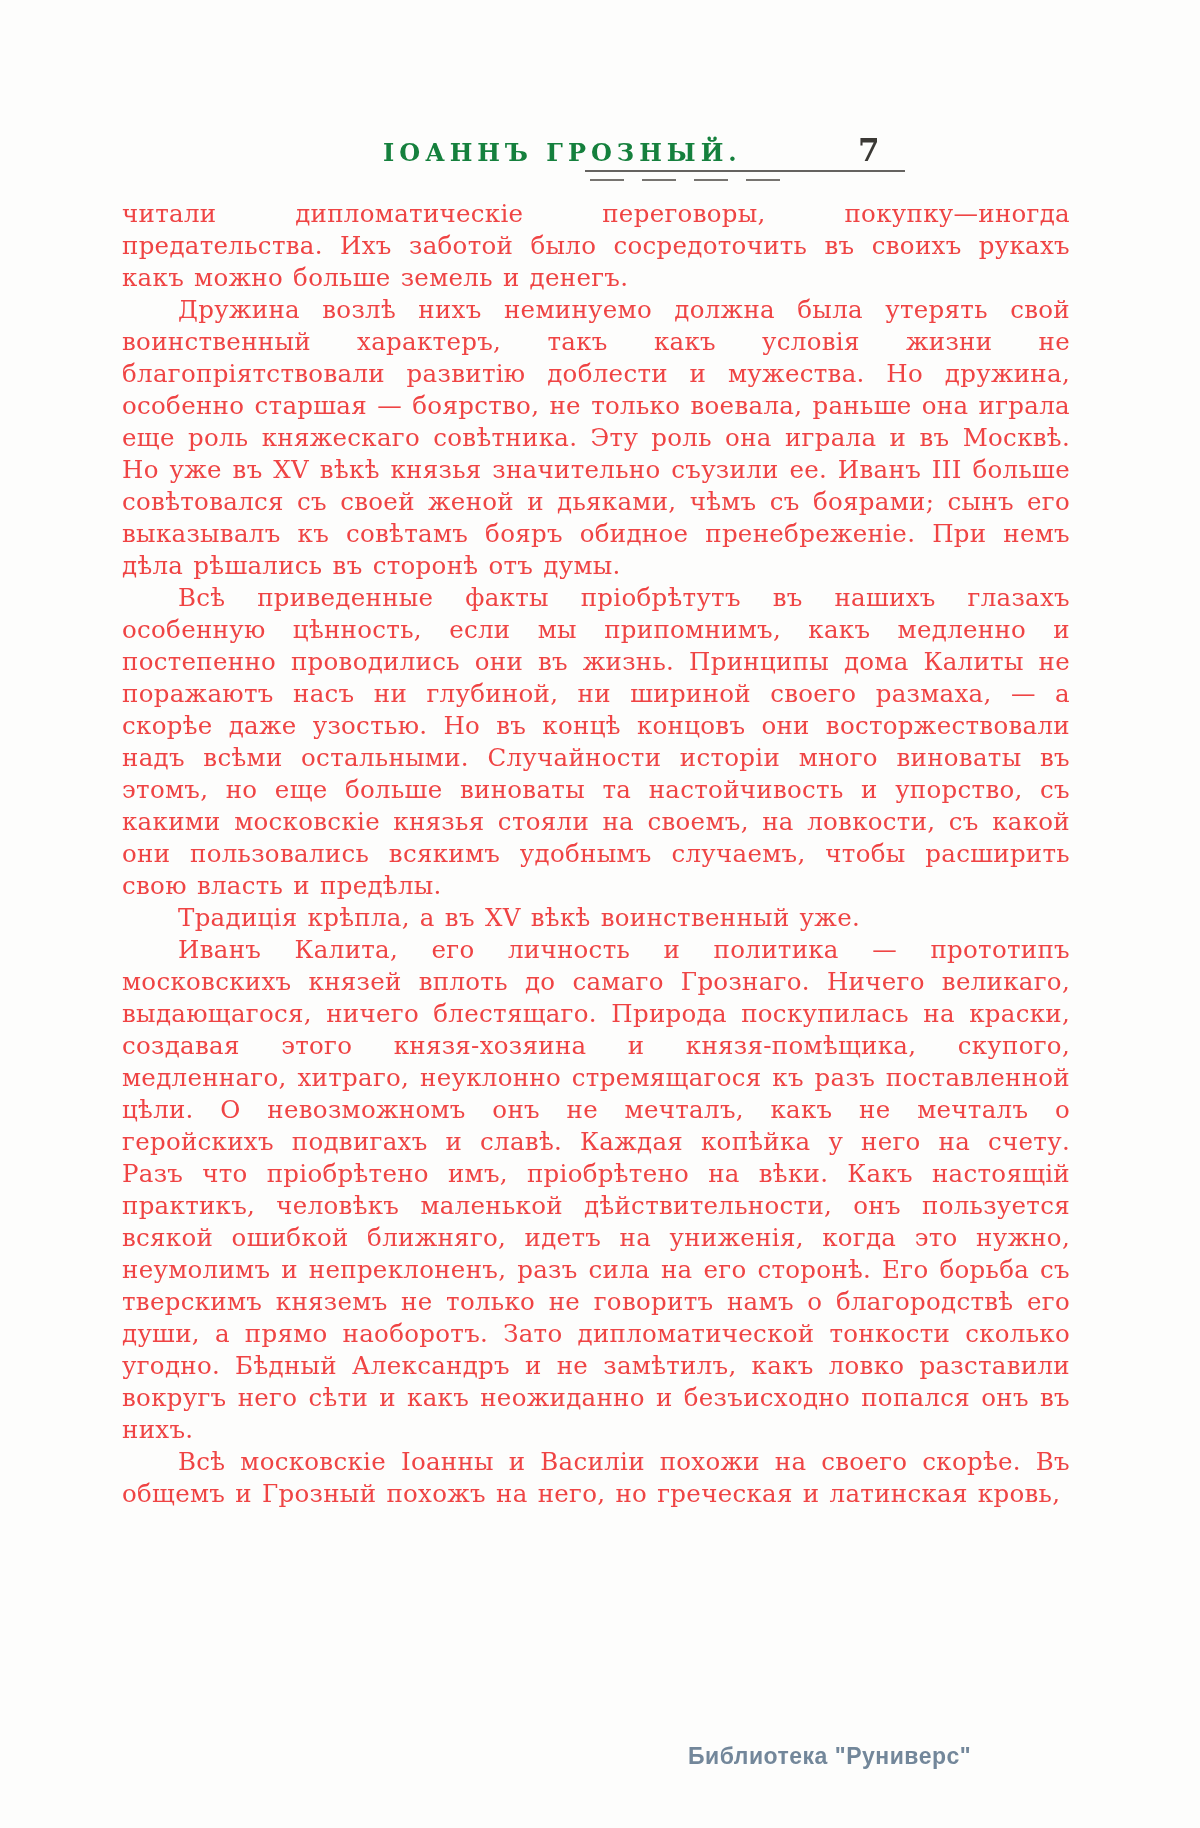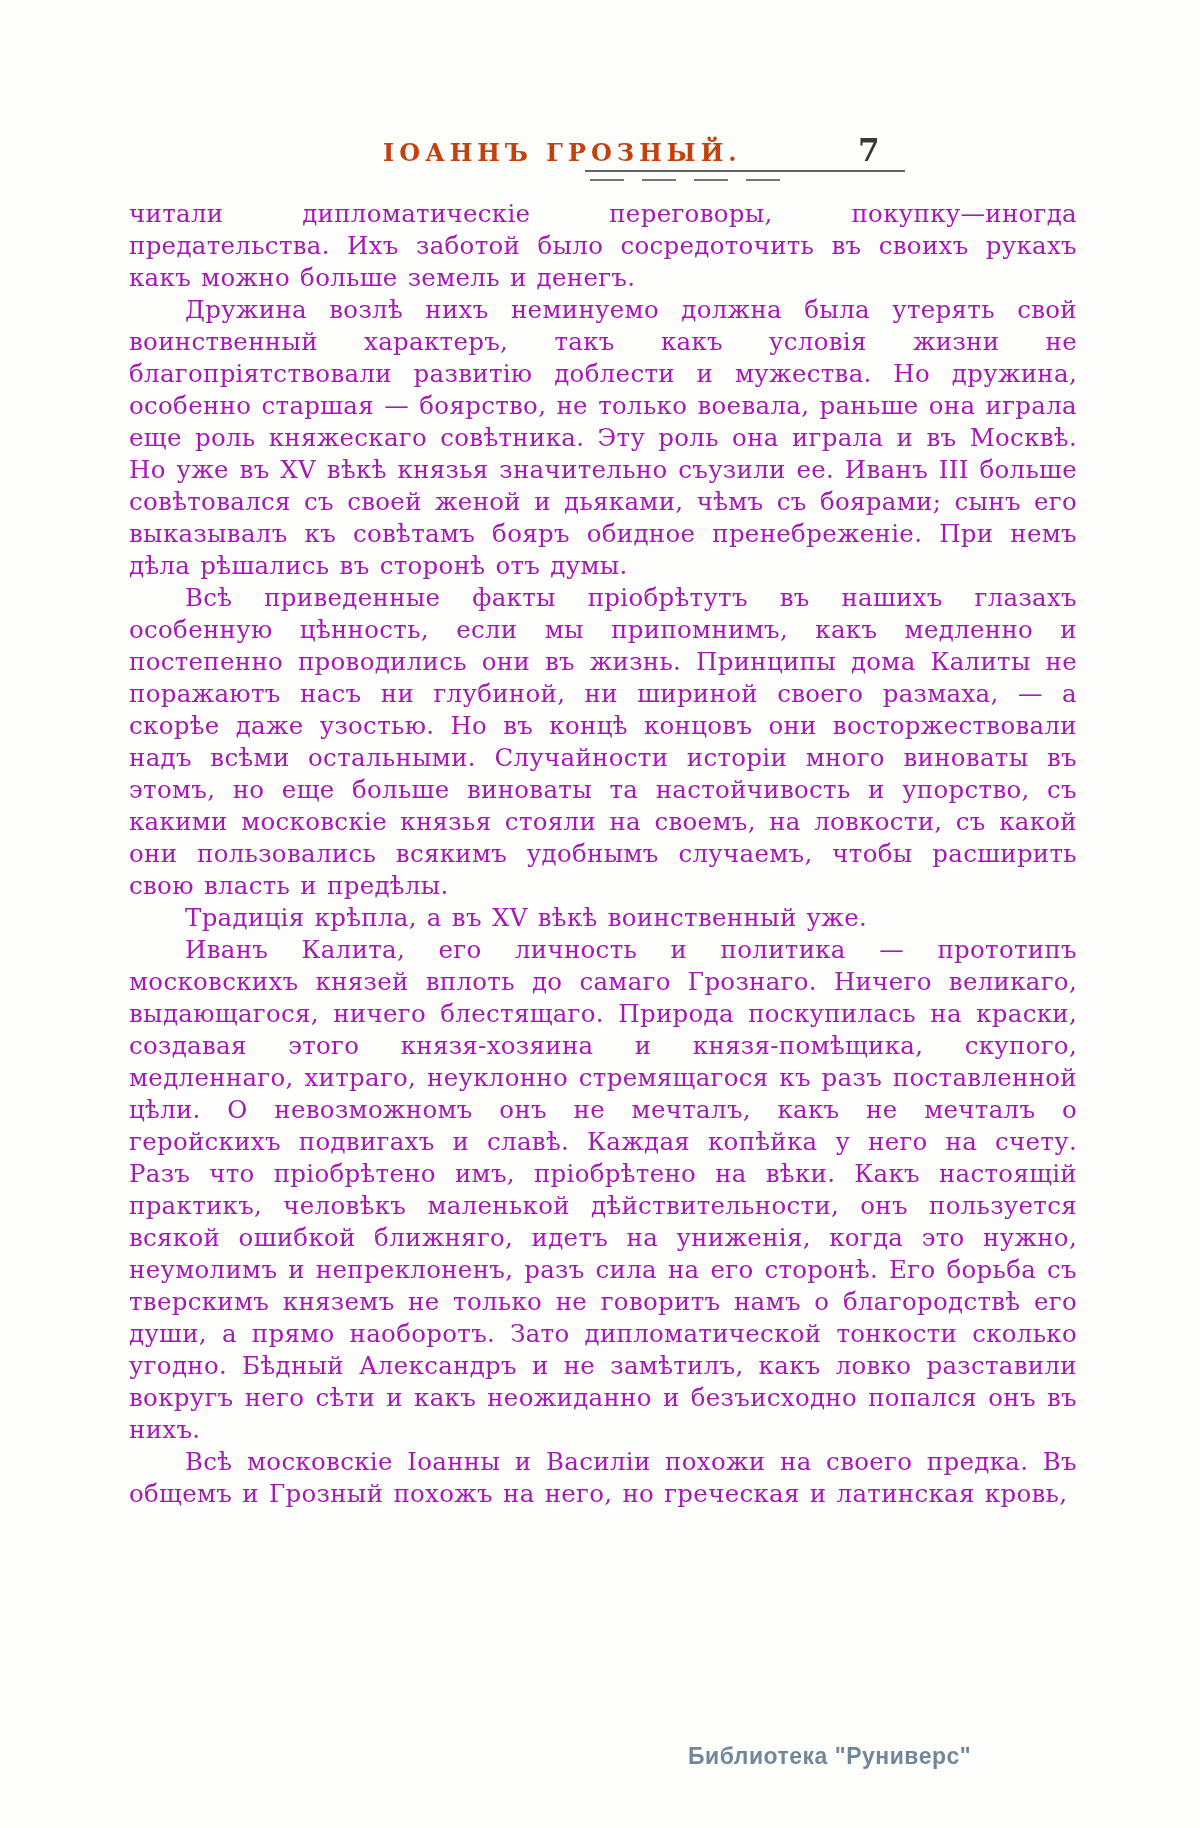--- a/index.html
+++ b/index.html
@@ -23,21 +23,21 @@
     width: 1200px;
     height: 40px;
   }
   .running-title {
     position: absolute;
     left: 383px;
     top: 0;
     font-size: 24px;
     font-weight: bold;
     letter-spacing: 5px;
-    color: #c2410c;
+    color: #15803d;
   }
   .page-number {
     position: absolute;
     left: 858px;
     top: -6px;
     font-size: 31px;
     font-weight: bold;
     color: #3b3935;
   }
   .rule-solid {
@@ -58,28 +58,28 @@
     background: repeating-linear-gradient(
       to right,
       #55524d 0px, #55524d 34px,
       transparent 34px, transparent 52px
     );
     opacity: 0.8;
   }
   .body-text {
     position: absolute;
     top: 198px;
-    left: 129px;
+    left: 122px;
     width: 948px;
     font-size: 24.5px;
     line-height: 32px;
     text-align: justify;
     letter-spacing: 0.3px;
     word-spacing: 2px;
-    color: #a21caf;
+    color: #ef4444;
   }
   .body-text p {
     margin: 0;
     padding: 0;
   }
   .body-text p.indent {
     text-indent: 56px;
   }
   .watermark {
     position: absolute;
@@ -104,18 +104,18 @@
 
   <div class="rule-solid"></div>
   <div class="rule-dashes"></div>
 
   <div class="body-text">
       <p class="">читали дипломатическіе переговоры, покупку—иногда предательства. Ихъ заботой было сосредоточить въ своихъ рукахъ какъ можно больше земель и денегъ.</p>
       <p class="indent">Дружина возлѣ нихъ неминуемо должна была утерять свой воинственный характеръ, такъ какъ условія жизни не благопріятствовали развитію доблести и мужества. Но дружина, особенно старшая — боярство, не только воевала, раньше она играла еще роль княжескаго совѣтника. Эту роль она играла и въ Москвѣ. Но уже въ XV вѣкѣ князья значительно съузили ее. Иванъ III больше совѣтовался съ своей женой и дьяками, чѣмъ съ боярами; сынъ его выказывалъ къ совѣтамъ бояръ обидное пренебреженіе. При немъ дѣла рѣшались въ сторонѣ отъ думы.</p>
       <p class="indent">Всѣ приведенные факты пріобрѣтутъ въ нашихъ глазахъ особенную цѣнность, если мы припомнимъ, какъ медленно и постепенно проводились они въ жизнь. Принципы дома Калиты не поражаютъ насъ ни глубиной, ни шириной своего размаха, — а скорѣе даже узостью. Но въ концѣ концовъ они восторжествовали надъ всѣми остальными. Случайности исторіи много виноваты въ этомъ, но еще больше виноваты та настойчивость и упорство, съ какими московскіе князья стояли на своемъ, на ловкости, съ какой они пользовались всякимъ удобнымъ случаемъ, чтобы расширить свою власть и предѣлы.</p>
       <p class="indent">Традиція крѣпла, а въ XV вѣкѣ воинственный уже.</p>
       <p class="indent">Иванъ Калита, его личность и политика — прототипъ московскихъ князей вплоть до самаго Грознаго. Ничего великаго, выдающагося, ничего блестящаго. Природа поскупилась на краски, создавая этого князя-хозяина и князя-помѣщика, скупого, медленнаго, хитраго, неуклонно стремящагося къ разъ поставленной цѣли. О невозможномъ онъ не мечталъ, какъ не мечталъ о геройскихъ подвигахъ и славѣ. Каждая копѣйка у него на счету. Разъ что пріобрѣтено имъ, пріобрѣтено на вѣки. Какъ настоящій практикъ, человѣкъ маленькой дѣйствительности, онъ пользуется всякой ошибкой ближняго, идетъ на униженія, когда это нужно, неумолимъ и непреклоненъ, разъ сила на его сторонѣ. Его борьба съ тверскимъ княземъ не только не говоритъ намъ о благородствѣ его души, а прямо наоборотъ. Зато дипломатической тонкости сколько угодно. Бѣдный Александръ и не замѣтилъ, какъ ловко разставили вокругъ него сѣти и какъ неожиданно и безъисходно попался онъ въ нихъ.</p>
-      <p class="indent">Всѣ московскіе Іоанны и Василіи похожи на своего предка. Въ общемъ и Грозный похожъ на него, но греческая и латинская кровь,</p>
+      <p class="indent">Всѣ московскіе Іоанны и Василіи похожи на своего скорѣе. Въ общемъ и Грозный похожъ на него, но греческая и латинская кровь,</p>
     </div>
 
   <div class="watermark">Библиотека "Руниверс"</div>
 
 </div>
 
 </body></html>

